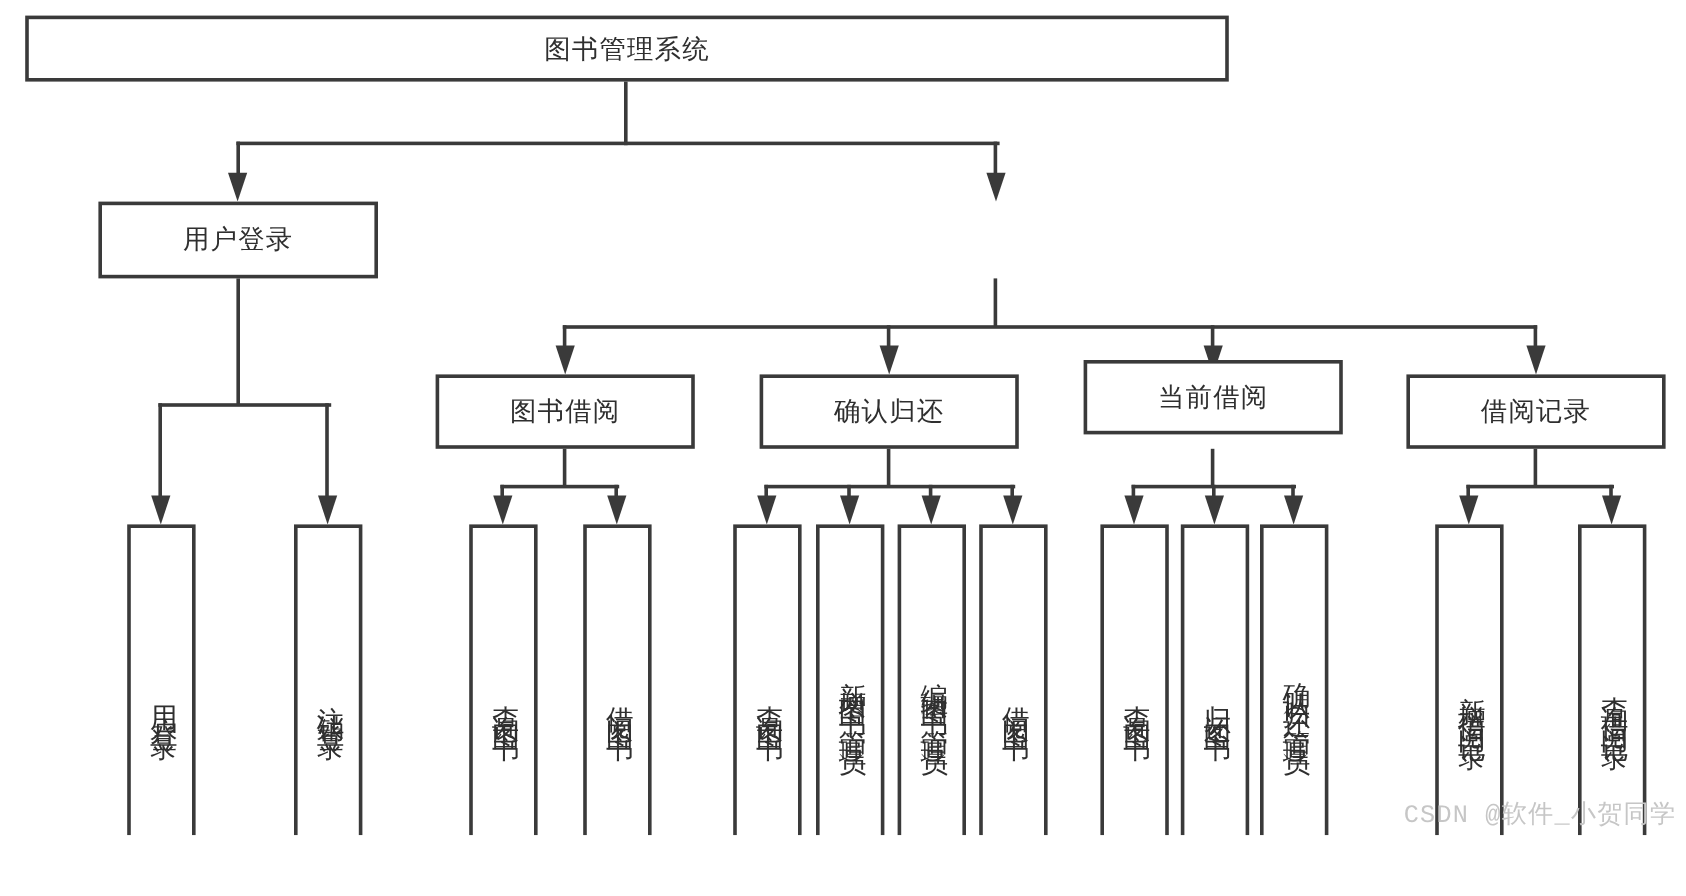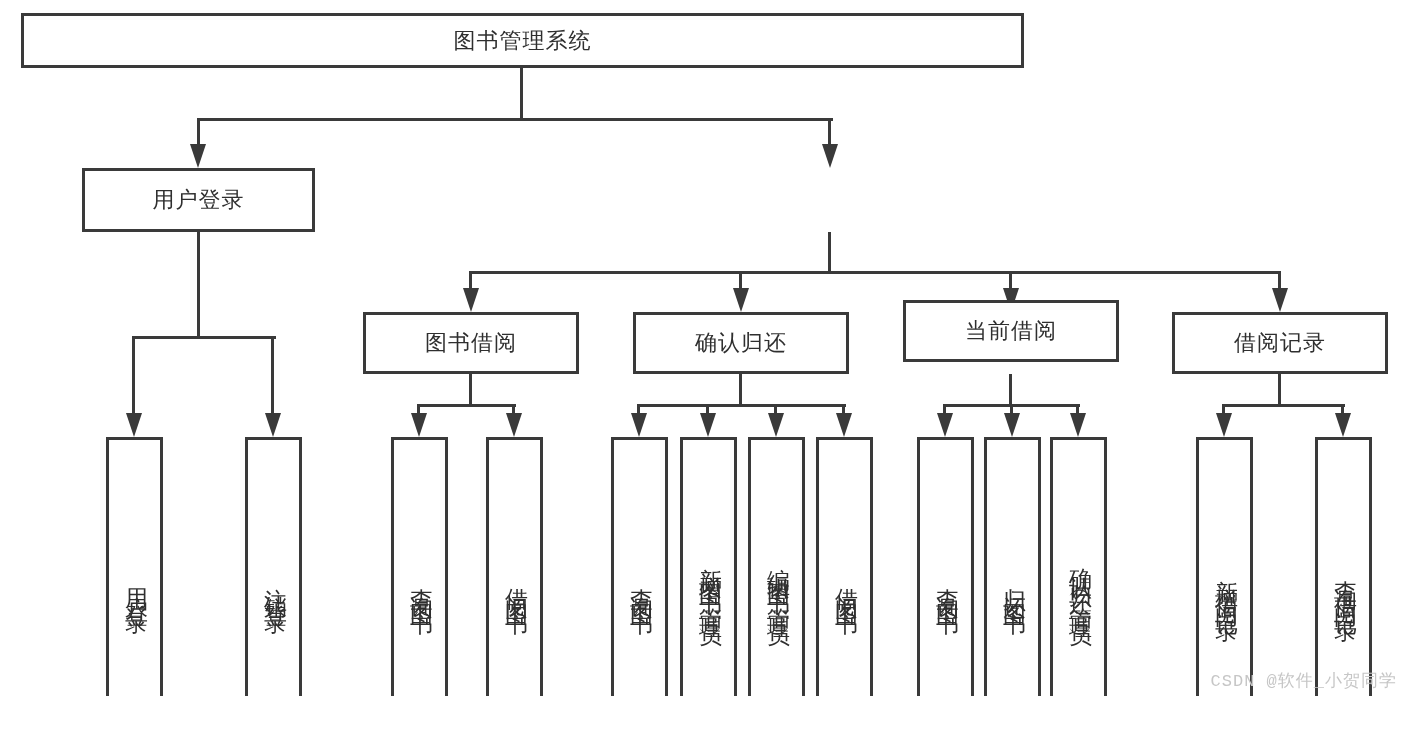--- a/index.html
+++ b/index.html
@@ -40,21 +40,21 @@
   .arrow{
     position:absolute;
     width:0;height:0;
     border-left:8px solid transparent;
     border-right:8px solid transparent;
     border-top:24px solid var(--line);
   }
   .watermark{
     position:absolute;
     right:8px;bottom:4px;
-    font-size:17px;
+    font-size:21px;
     color:var(--wm);
     letter-spacing:1px;
   }
 </style>
 </head>
 <body>
 
 <div class="stage">
 
   <div class="box box-h" style="left:21px;top:13px;width:1003px;height:55px;">

